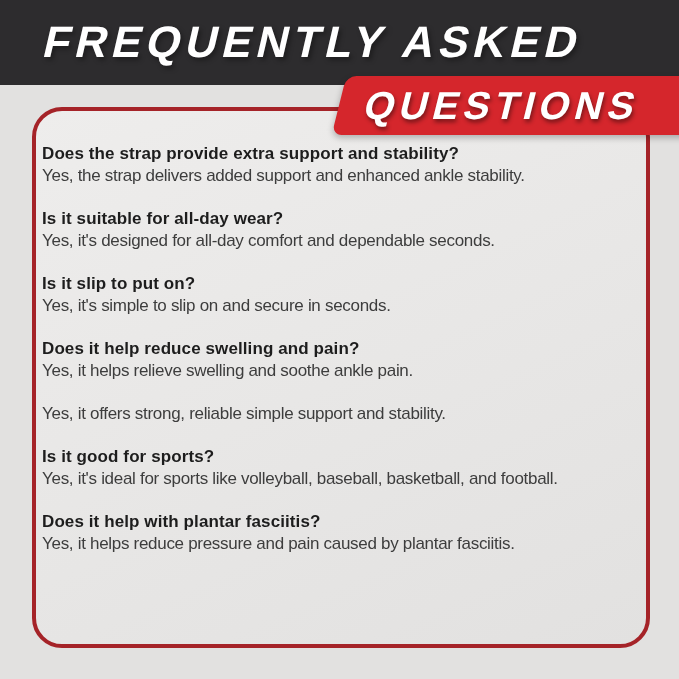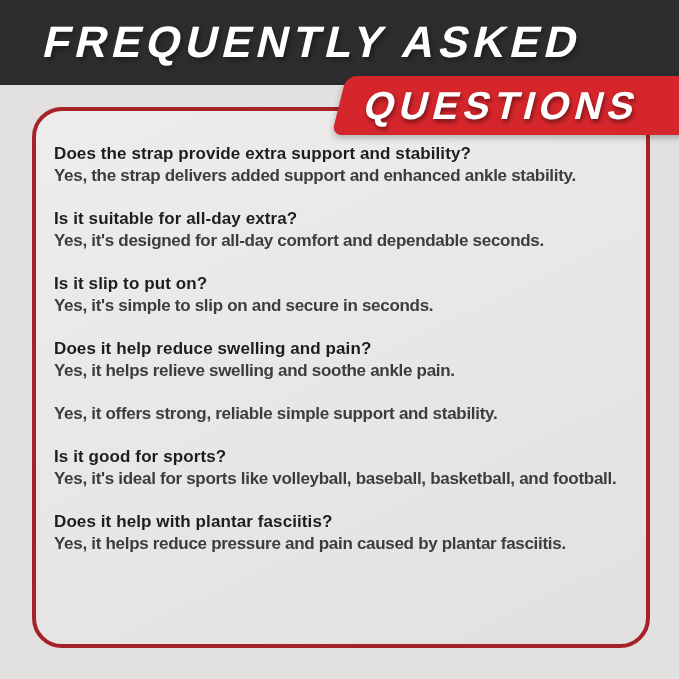--- a/index.html
+++ b/index.html
@@ -38,35 +38,34 @@
   }
   .card{
     position:absolute;left:32px;top:107px;
     width:618px;height:541px;
     box-sizing:border-box;
     border:4px solid var(--border-red);
     border-radius:30px;
     background:linear-gradient(155deg,var(--card-bg-light) 0%,var(--card-bg-dark) 100%);
   }
   .faq-list{
-    position:absolute;left:18px;top:32px;right:8px;
+    position:absolute;left:6px;top:32px;right:8px;
   }
   .faq-item{margin-bottom:21px;}
   .faq-item p{margin:0;font-size:17px;line-height:22px;}
   .q{
     font-weight:bold;
     color:var(--question-text);
     letter-spacing:0.1px;
     white-space:nowrap;
   }
   .a{
     color:var(--answer-text);
     letter-spacing:-0.3px;
     white-space:nowrap;
-    font-weight:bold;
   }
   .banner{
     position:absolute;left:339px;top:76px;
     width:400px;height:59px;
     background:var(--banner-red);
     border-radius:10px;
     transform:skewX(-14deg);
     box-shadow:0 3px 6px rgba(0,0,0,0.25);
   }
   .banner-text{
@@ -87,21 +86,21 @@
 </div>
 
 <div class="card">
   <div class="faq-list">
   <div class="faq-item">
     <p class="q">Does the strap provide extra support and stability?</p>
     <p class="a">Yes, the strap delivers added support and enhanced ankle stability.</p>
   </div>
 
   <div class="faq-item">
-    <p class="q">Is it suitable for all-day extra?</p>
+    <p class="q">Is it suitable for all-day wear?</p>
     <p class="a">Yes, it's designed for all-day comfort and dependable seconds.</p>
   </div>
 
   <div class="faq-item">
     <p class="q">Is it slip to put on?</p>
     <p class="a">Yes, it's simple to slip on and secure in seconds.</p>
   </div>
 
   <div class="faq-item">
     <p class="q">Does it help reduce swelling and pain?</p>

